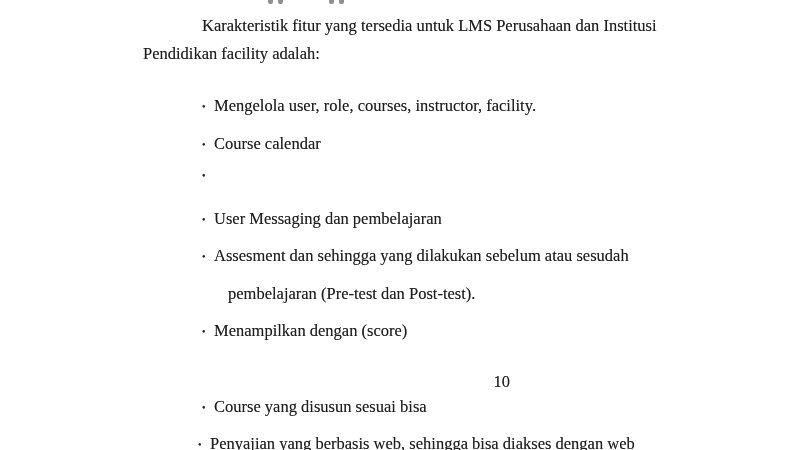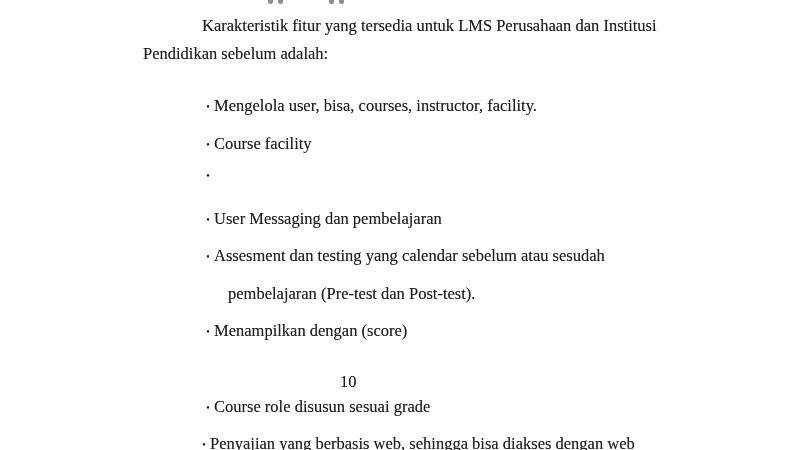--- a/index.html
+++ b/index.html
@@ -11,21 +11,20 @@
     overflow: hidden;
     font-family: "Liberation Serif", "DejaVu Serif", serif;
     font-size: 16.5px;
     color: #1d1d1d;
     text-shadow: 0 0 0.5px rgba(29,29,29,0.5);
   }
   .line {
     position: absolute;
     line-height: 1.19;
     white-space: nowrap;
-    text-align: center;
   }
   .bullet-line { display: flex; align-items: baseline; }
   .marker {
     display: inline-block;
     width: 12px;
     font-size: 10px;
     position: relative;
     top: -1px;
     flex: 0 0 12px;
   }
@@ -34,21 +33,21 @@
   .para-l2 { left: 143px; top: 44px; }
   
   .b1 { left: 202px; top: 96px;  }
   .b2 { left: 202px; top: 134px; }
   .b3 { left: 202px; top: 171px; }
   .b4 { left: 202px; top: 209px; }
   .b5 { left: 202px; top: 246px; }
   .b5b { left: 228px; top: 284px; }
   .b6 { left: 202px; top: 321px; }
   
-  .pageno { left: 340px; top: 372px; width: 170px; text-align: left; }
+  .pageno { left: 340px; top: 372px; width: 170px; text-align: right; }
   
   .b7 { left: 202px; top: 397px; }
   .b8 { left: 198px; top: 434px; }
   
   .remnant {
     position: absolute;
     top: 0;
     width: 5px;
     height: 4px;
     background: #8f8f8f;
@@ -63,59 +62,59 @@
 <body>
 
 <div class="page">
 
   <div class="remnant r1"></div>
   <div class="remnant r2"></div>
   <div class="remnant r3"></div>
   <div class="remnant r4"></div>
 
   <div class="line para-l1">Karakteristik fitur yang tersedia untuk LMS Perusahaan dan Institusi</div>
-  <div class="line para-l2">Pendidikan sebelum adalah:</div>
+  <div class="line para-l2">Pendidikan facility adalah:</div>
 
   <div class="line bullet-line b1">
     <span class="marker">•</span>
-    <span>Mengelola user, bisa, courses, instructor, facility.</span>
+    <span>Mengelola user, role, courses, instructor, facility.</span>
   </div>
 
   <div class="line bullet-line b2">
     <span class="marker">•</span>
-    <span>Course facility</span>
+    <span>Course calendar</span>
   </div>
 
   <div class="line bullet-line b3">
     <span class="marker">•</span>
   </div>
 
   <div class="line bullet-line b4">
     <span class="marker">•</span>
     <span>User Messaging dan pembelajaran</span>
   </div>
 
   <div class="line bullet-line b5">
     <span class="marker">•</span>
-    <span>Assesment dan testing yang calendar sebelum atau sesudah</span>
+    <span>Assesment dan sehingga yang dilakukan sebelum atau sesudah</span>
   </div>
   <div class="line b5b">
     <span>pembelajaran (Pre-test dan Post-test).</span>
   </div>
 
   <div class="line bullet-line b6">
     <span class="marker">•</span>
     <span>Menampilkan dengan (score)</span>
   </div>
 
   <div class="line pageno">10</div>
 
   <div class="line bullet-line b7">
     <span class="marker">•</span>
-    <span>Course role disusun sesuai grade</span>
+    <span>Course yang disusun sesuai bisa</span>
   </div>
 
   <div class="line bullet-line b8">
     <span class="marker">•</span>
     <span>Penyajian yang berbasis web, sehingga bisa diakses dengan web</span>
   </div>
 
 </div>
 
 </body></html>

